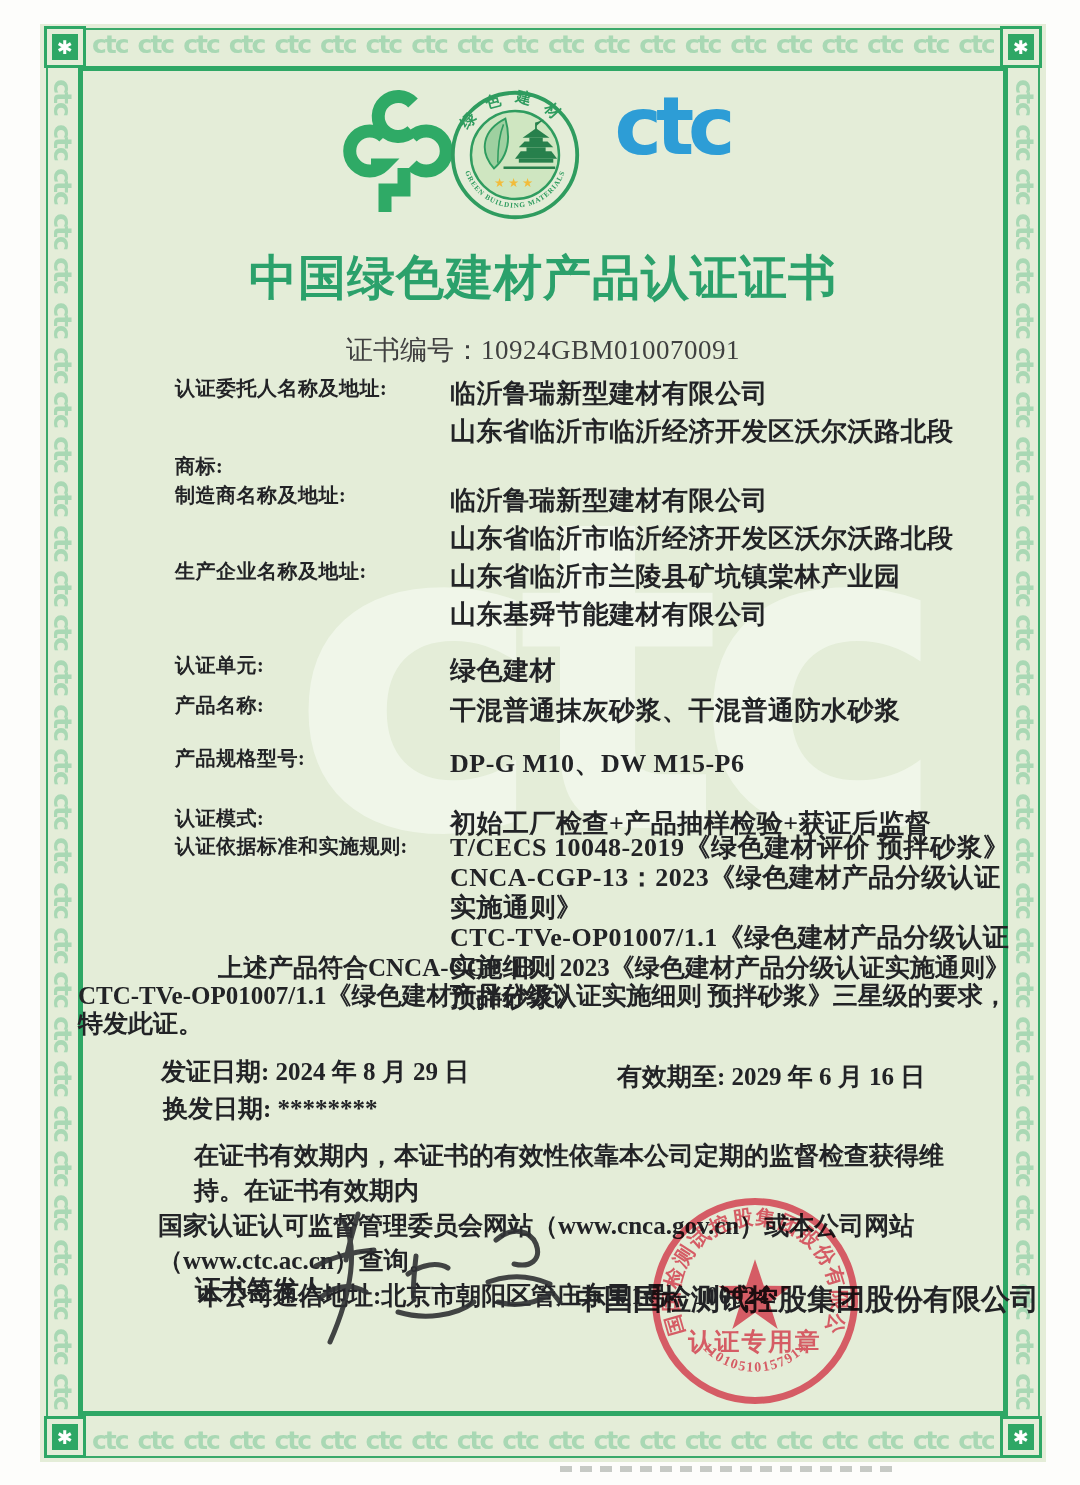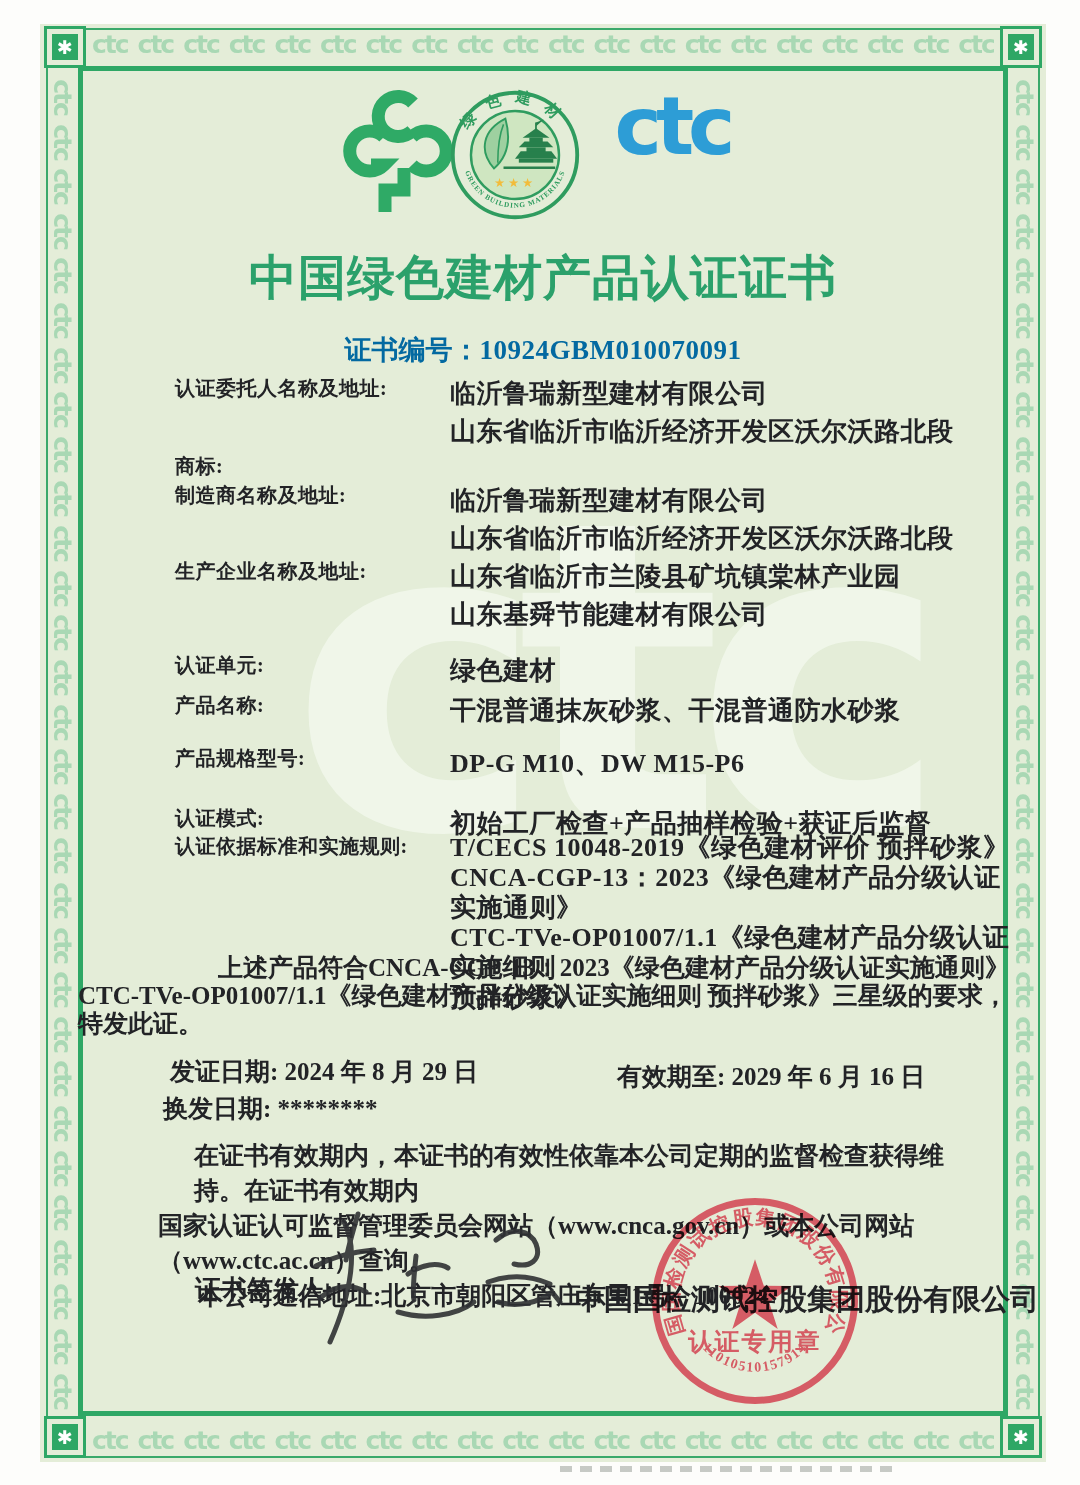--- a/index.html
+++ b/index.html
@@ -36,33 +36,33 @@
   .logo-gp{position:absolute;left:292px;top:62px;}
   .logo-badge{position:absolute;left:408px;top:64px;}
   .logo-ctc{position:absolute;left:548px;top:70px;width:168px;text-align:center;}
   .ctc-word{font-family:"DejaVu Sans",sans-serif;font-size:80px;font-weight:700;color:#2d9dd6;
             line-height:0.82;letter-spacing:-6px;}
   .ctc-sub{font-size:33px;font-weight:700;color:#54565a;letter-spacing:3px;margin-top:9px;color:#55575b;}
 
   
   .title{position:absolute;left:0;top:222px;width:100%;text-align:center;font-size:48px;font-weight:900;
          color:#2ba16b;letter-spacing:1px;}
-  .certno{position:absolute;left:0;top:308px;width:100%;text-align:center;font-size:27px;font-weight:700;color:#0369a1;}
+  .certno{position:absolute;left:0;top:308px;width:100%;text-align:center;font-size:27px;font-weight:400;color:#404040;}
   .certno .num{font-family:"Liberation Serif",serif;letter-spacing:0.5px;}
 
   
   .frow{position:absolute;left:0;width:100%;}
   .flabel{position:absolute;left:135px;top:0;font-size:20px;font-weight:600;color:#222326;letter-spacing:0.5px;white-space:nowrap;}
   .fvalue{position:absolute;left:410px;top:0;width:560px;font-size:26px;font-weight:600;color:#222326;letter-spacing:0.5px;}
 
   
   .statement{position:absolute;left:38px;top:930px;width:934px;font-size:25px;font-weight:600;color:#222326;line-height:28px;}
   .statement .indent{padding-left:140px;}
   .dates span{position:absolute;font-size:25px;font-weight:600;color:#222326;white-space:nowrap;}
-  .d-issue{left:130px;top:1031px;}
+  .d-issue{left:121px;top:1031px;}
   .d-reissue{left:123px;top:1068px;}
   .d-valid{left:577px;top:1036px;}
   .notice{position:absolute;left:118px;top:1114px;width:800px;font-size:25px;font-weight:600;color:#222326;line-height:35px;}
   .notice .pl1{padding-left:36px;}
   .notice .pl3{padding-left:40px;}
 
   
   .signer-label{position:absolute;left:155px;top:1248px;font-size:26px;font-weight:600;color:#222326;white-space:nowrap;}
   .signature{position:absolute;left:252px;top:1176px;}
   .company{position:absolute;left:535px;top:1256px;font-size:29px;font-weight:600;color:#222326;white-space:nowrap;}

